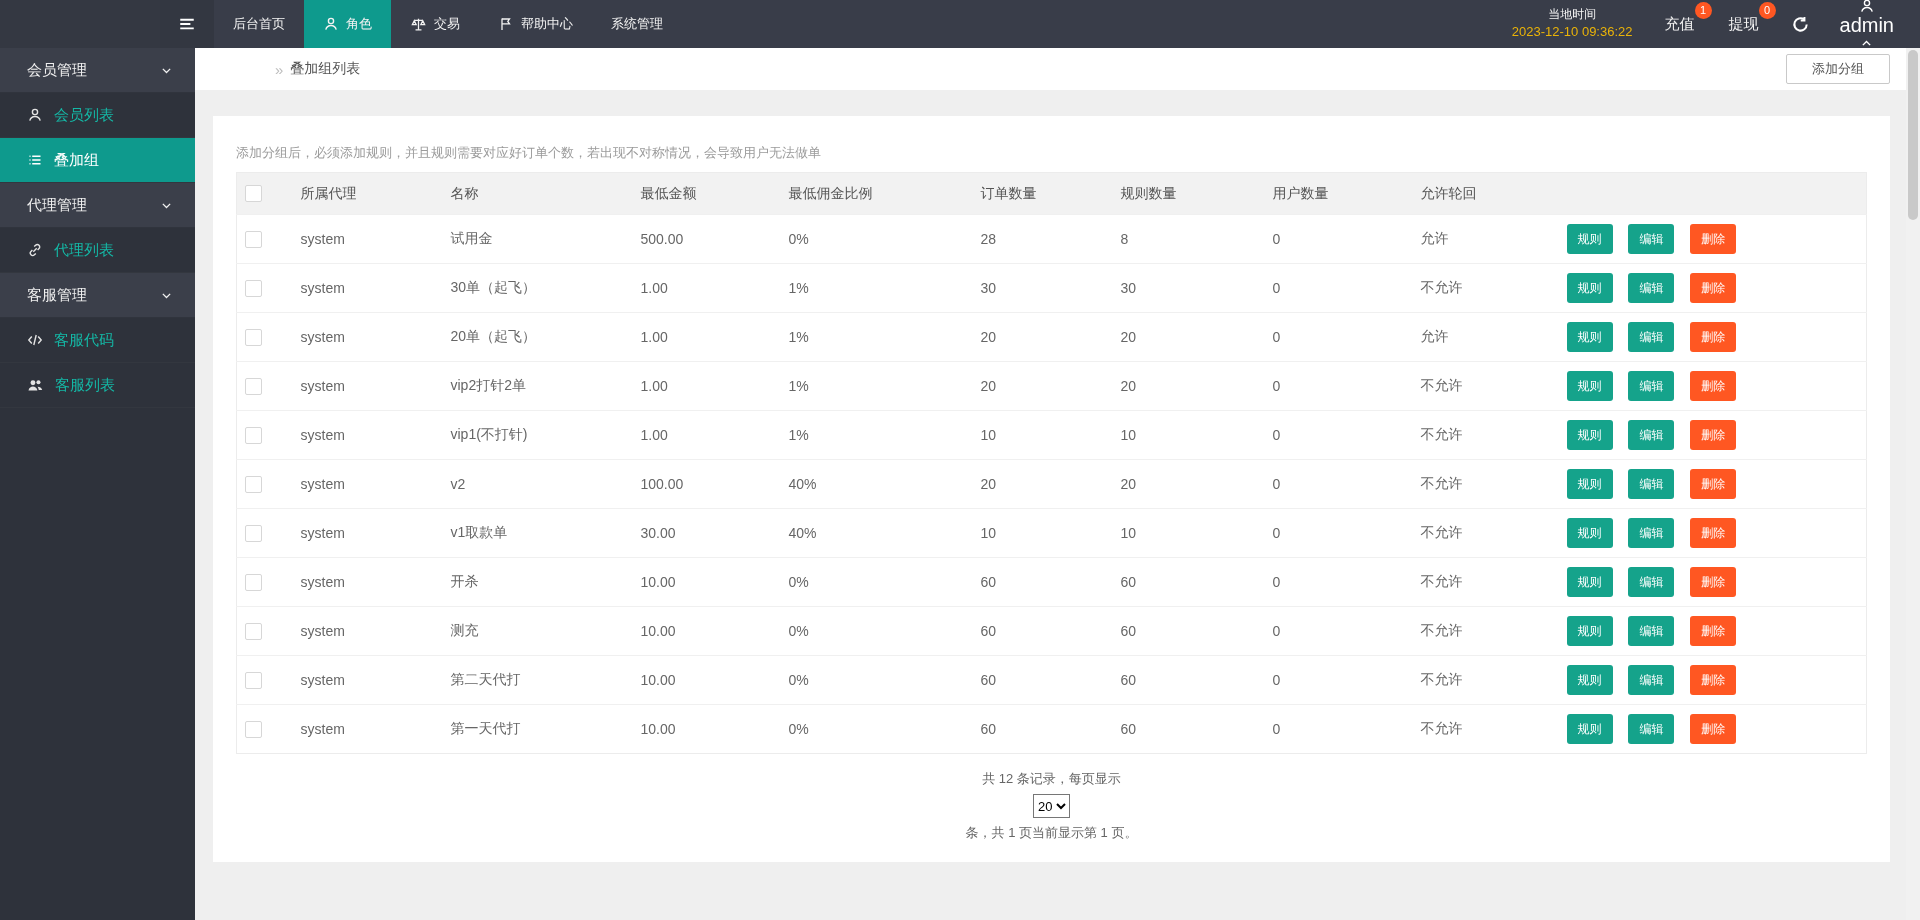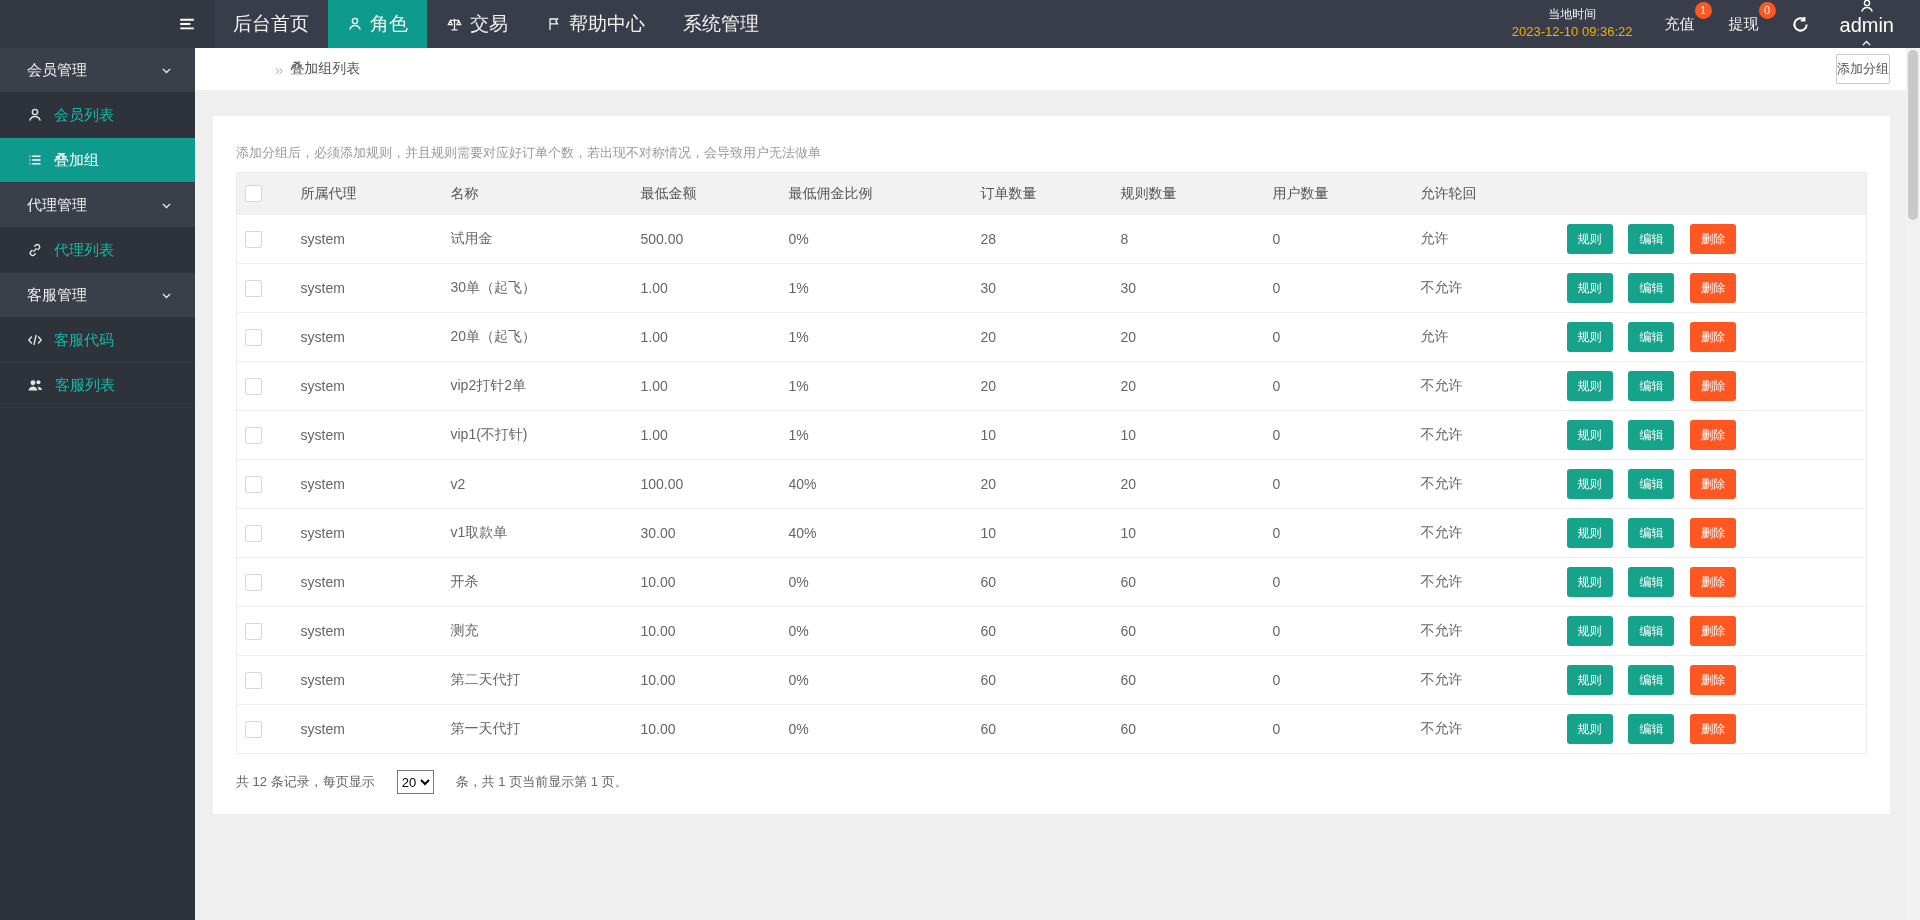--- a/index.html
+++ b/index.html
@@ -18,21 +18,21 @@
     background:#efefef;
     font-family:"Liberation Sans","DejaVu Sans",sans-serif;
     font-size:14px;color:#666;
   }
   svg{display:block;}
 
   
   .navbar{height:48px;background:var(--nav-bg);display:flex;align-items:stretch;color:#fff;}
   .logo-area{width:160px;background:#343842;}
   .nav-toggle{width:54px;display:flex;align-items:center;justify-content:center;background:#333741;cursor:pointer;color:#fff;}
-  .nav-item{display:flex;align-items:center;gap:7px;padding:0 19px;font-size:19px;color:#f3f3f3;cursor:pointer;}
+  .nav-item{display:flex;align-items:center;gap:7px;padding:0 19px;font-size:13px;color:#f3f3f3;cursor:pointer;}
   .nav-item.active{background:var(--accent);}
   .nav-right{margin-left:auto;display:flex;align-items:center;padding-right:26px;gap:30px;}
   .time-block{text-align:center;line-height:1.45;cursor:default;}
   .time-label{font-size:12px;color:#f5f5f5;}
   .time-value{font-size:13px;color:#eab308;white-space:nowrap;}
   .nav-badge-item{position:relative;font-size:15px;color:#f3f3f3;cursor:pointer;padding:2px 2px;}
   .badge{position:absolute;top:-11px;right:-15px;min-width:17px;height:17px;padding:0 4px;
     background:var(--badge-red);color:#fff;font-size:11px;border-radius:9px;
     display:flex;align-items:center;justify-content:center;line-height:1;}
   .refresh-btn{cursor:pointer;color:#fff;}
@@ -47,21 +47,21 @@
     background:var(--side-bg);color:#14b8a6;font-size:15px;border-bottom:1px solid #33373f;cursor:pointer;}
   .side-item.active{background:var(--accent);color:#fff;}
   .side-icon{color:#e3e3e3;flex:0 0 auto;}
   .side-item.active .side-icon{color:#fff;}
 
   
   .content{margin-left:195px;height:872px;position:relative;}
   .breadcrumb-bar{height:42px;background:#fff;display:flex;align-items:center;padding:0 16px 0 80px;margin-right:14px;}
   .crumb-sep{color:#bdbdbd;font-size:15px;margin-right:7px;}
   .crumb-title{color:#555;font-size:14px;}
-  .add-group-btn{margin-left:auto;height:30px;padding:0 0;background:#fff;border:1px solid #c9c9c9;
+  .add-group-btn{margin-left:auto;height:30px;padding:0 25px;background:#fff;border:1px solid #c9c9c9;
     border-radius:2px;color:#555;font-size:13px;cursor:pointer;font-family:inherit;}
 
   .card{margin:26px 30px 0 18px;background:#fff;padding:28px 23px 20px 23px;}
   .hint{color:#9b9b9b;font-size:13px;}
 
   table{width:100%;border-collapse:collapse;table-layout:fixed;margin-top:10px;border:1px solid #ececec;}
   thead th{background:#f2f2f2;height:42px;text-align:left;font-weight:normal;color:#555;font-size:14px;padding:0 10px;}
   thead th:nth-child(1){width:54px;padding:0 0 0 8px;}
   thead th:nth-child(2){width:150px;}
   thead th:nth-child(3){width:190px;}
@@ -74,21 +74,21 @@
   tbody td{height:49px;border-top:1px solid #f0f0f0;color:#666;font-size:14px;padding:0 10px;}
   tbody td.td-check{padding:0 0 0 8px;}
   .cbx{appearance:none;-webkit-appearance:none;width:17px;height:17px;margin:0;
     border:1px solid #d7d7d7;border-radius:2px;background:#fff;vertical-align:middle;cursor:pointer;}
   .td-actions{white-space:nowrap;}
   .btn{height:30px;padding:0 11px;margin-right:12px;border:none;border-radius:3px;color:#fff;
     font-size:12px;cursor:pointer;font-family:inherit;}
   .btn-teal{background:var(--btn-teal);}
   .btn-orange{background:var(--btn-orange);}
 
-  .pagination{margin-top:16px;display:flex;align-items:center;gap:22px;color:#666;font-size:13px;}
+  .pagination{margin-top:16px;display:flex;align-items:center;gap:6px;color:#666;font-size:13px;flex-direction:column;}
   .page-size-select{height:24px;border:1px solid #767676;background:#fff;font-size:13px;font-family:inherit;}
 
   
   .scroll-track{position:absolute;right:0;top:48px;bottom:0;width:14px;background:#f1f1f1;}
   .scroll-thumb{position:absolute;top:2px;left:2px;width:10px;height:170px;background:#c9c9c9;border-radius:5px;}
 </style>
 </head>
 <body>
 
 <div class="navbar">

